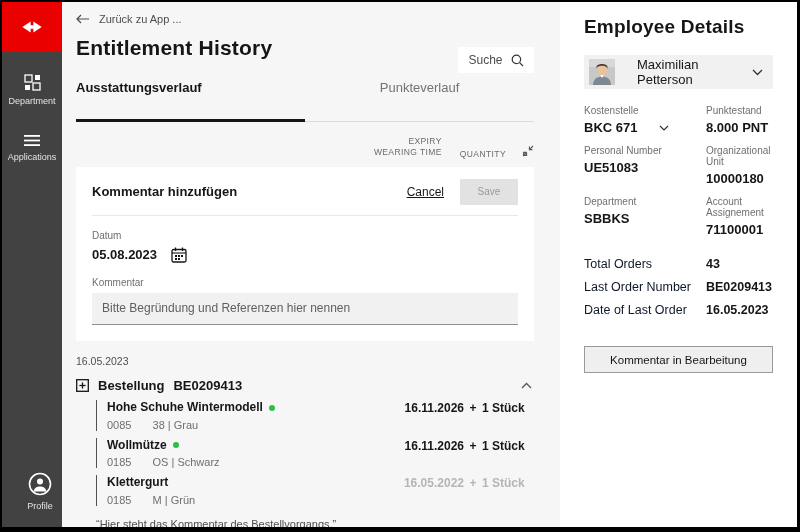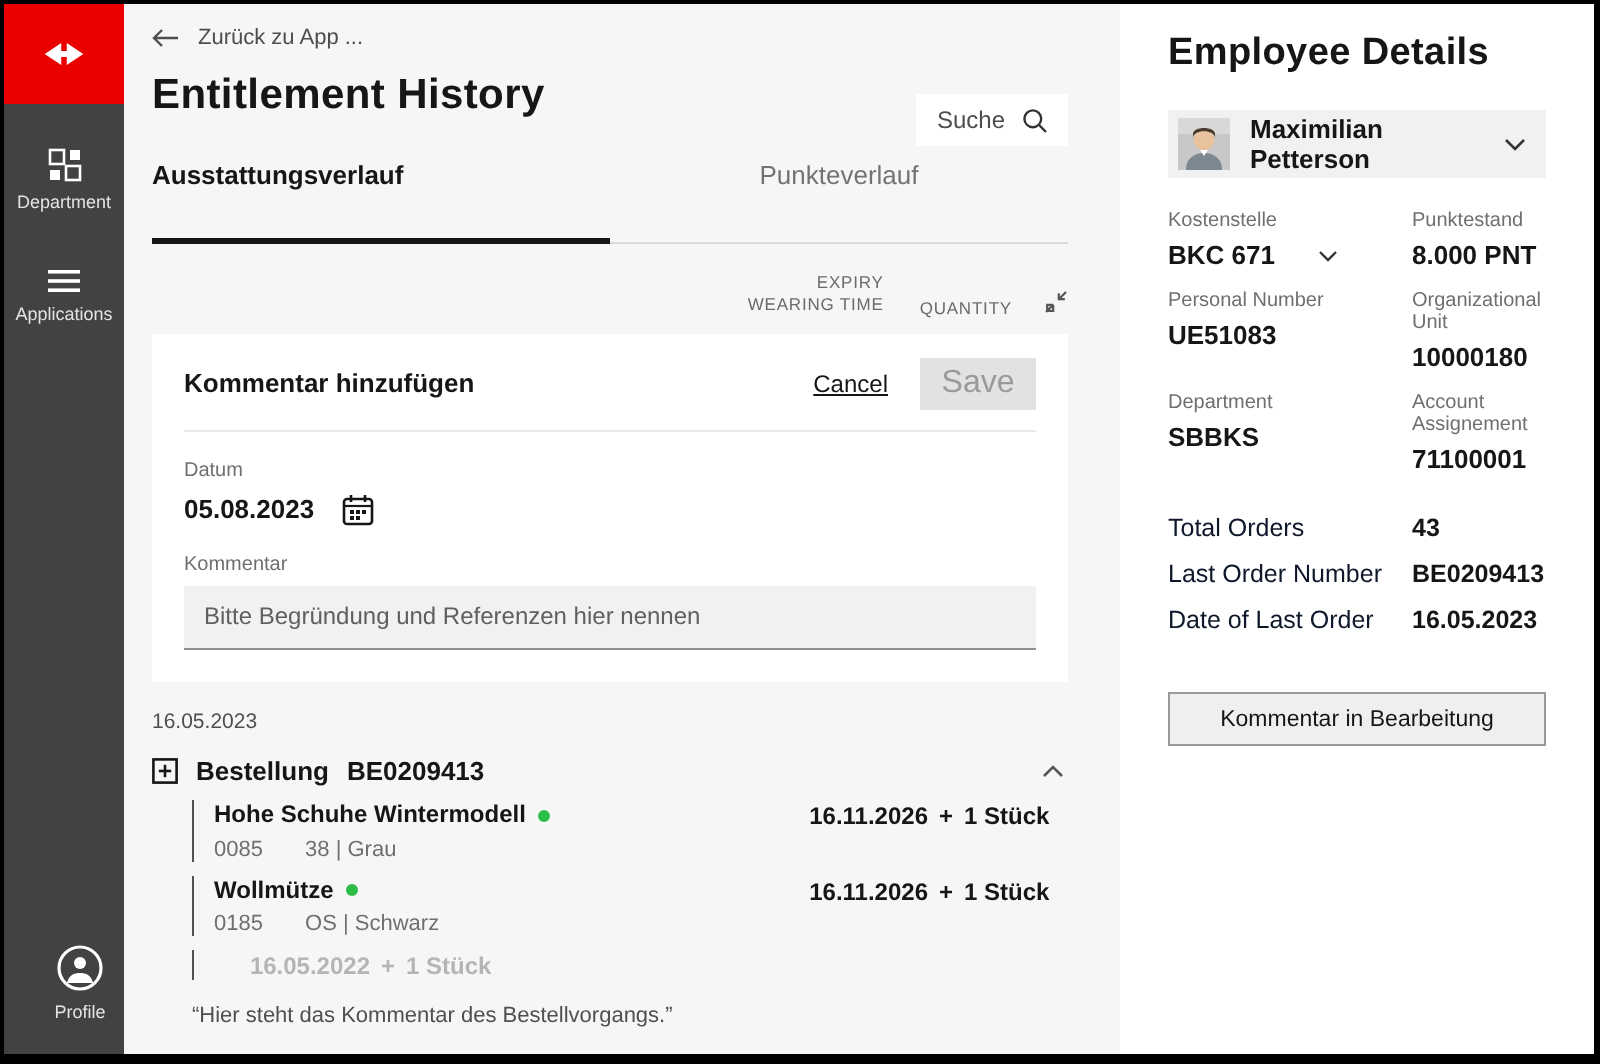--- a/index.html
+++ b/index.html
@@ -29,21 +29,21 @@
   .col-header { display:flex; justify-content:flex-end; align-items:flex-end; margin-top:14px; margin-bottom:8px; color:#6b6b6b; font-size:8.5px; letter-spacing:.4px; }
   .col-expiry-stack { text-align:right; line-height:1.35; }
   .col-quantity { margin-left:18px; }
   .collapse-btn { margin-left:16px; cursor:pointer; display:flex; align-items:center; position:relative; top:-2px; }
 
   
   .card { background:#fff; padding:12px 16px 16px 16px; }
   .card-head { display:flex; align-items:center; border-bottom:1px solid #E8E8E8; padding-bottom:10px; }
   .card-title { font-size:13px; font-weight:bold; color:#161616; flex:1; }
   .cancel-link { font-size:12px; color:#161616; text-decoration:underline; cursor:pointer; margin-right:16px; }
-  .save-btn { width:58px; height:26px; background:#E2E2E2; color:#9A9A9A; font-size:16px; border:none; cursor:default; font-family:inherit; }
+  .save-btn { width:58px; height:26px; background:#E2E2E2; color:#9A9A9A; font-size:10px; border:none; cursor:default; font-family:inherit; }
   .field-label { font-size:10px; color:#6f6f6f; margin-top:14px; }
   .date-row { display:flex; gap:14px; margin-top:6px; }
   .date-value { font-size:13px; font-weight:bold; color:#161616; }
   .cal-btn { cursor:pointer; display:flex; }
   .comment-input { margin-top:5px; width:100%; height:32px; background:#F1F1F1; border:none; border-bottom:1px solid #8F8F8F; font-size:12px; color:#161616; padding:0 10px; font-family:inherit; }
   .comment-input::placeholder { color:#5f5f5f; opacity:1; }
 
   
   .hist-date { margin-top:14px; font-size:10.5px; color:#4f4f4f; }
   .order-row { display:flex; align-items:center; margin-top:11px; cursor:pointer; }
@@ -64,21 +64,21 @@
   .item-qty .plus { width:18px; text-align:center; }
   .item-row.muted .item-expiry, .item-row.muted .item-qty { color:#b5b5b5; }
 
   .order-quote { margin-left:20px; margin-top:12px; font-size:11px; color:#4f4f4f; }
 
   
   .panel { width:237px; background:#fff; flex-shrink:0; padding:14px 24px 0 24px; }
   .panel-title { font-size:19px; font-weight:bold; color:#161616; letter-spacing:.2px; }
   .person-box { margin-top:17px; background:#F1F1F1; height:34px; display:flex; align-items:center; padding:0 10px 0 5px; cursor:pointer; }
   .avatar { width:26px; height:26px; flex-shrink:0; }
-  .person-name { font-size:13px; font-weight:bold; color:#161616; margin-left:10px; flex:1; }
+  .person-name { font-size:13px; font-weight:normal; color:#161616; margin-left:22px; flex:1; }
 
   .fgrid { display:grid; grid-template-columns:122px 1fr; margin-top:16px; row-gap:0; }
   .fcell { margin-bottom:10px; }
   .flabel { font-size:10px; color:#6f6f6f; }
   .fvalue-row { display:flex; align-items:center; margin-top:4px; }
   .fvalue { font-size:13px; font-weight:bold; color:#161616; }
   .fchevron { margin-left:22px; display:flex; cursor:pointer; }
 
   .summary { margin-top:10px; }
   .sum-row { display:grid; grid-template-columns:122px 1fr; align-items:baseline; margin-bottom:9px; }
@@ -248,20 +248,29 @@
         </div>
       </div>
       <div class="item-expiry">16.11.2026</div>
       <div class="item-qty">
         <span class="plus">+</span>
         <span>1 Stück</span>
       </div>
     </div>
 
     <div class="item-row muted">
+      <div class="item-main">
+        <div class="item-name-line">
+          <span class="item-name">Klettergurt</span>
+        </div>
+        <div class="item-sub">
+          <span>0185</span>
+          <span class="variant">M | Grün</span>
+        </div>
+      </div>
       <div class="item-expiry">16.05.2022</div>
       <div class="item-qty">
         <span class="plus">+</span>
         <span>1 Stück</span>
       </div>
     </div>
 
     <div class="order-quote">“Hier steht das Kommentar des Bestellvorgangs.”</div>
 
   </div>

